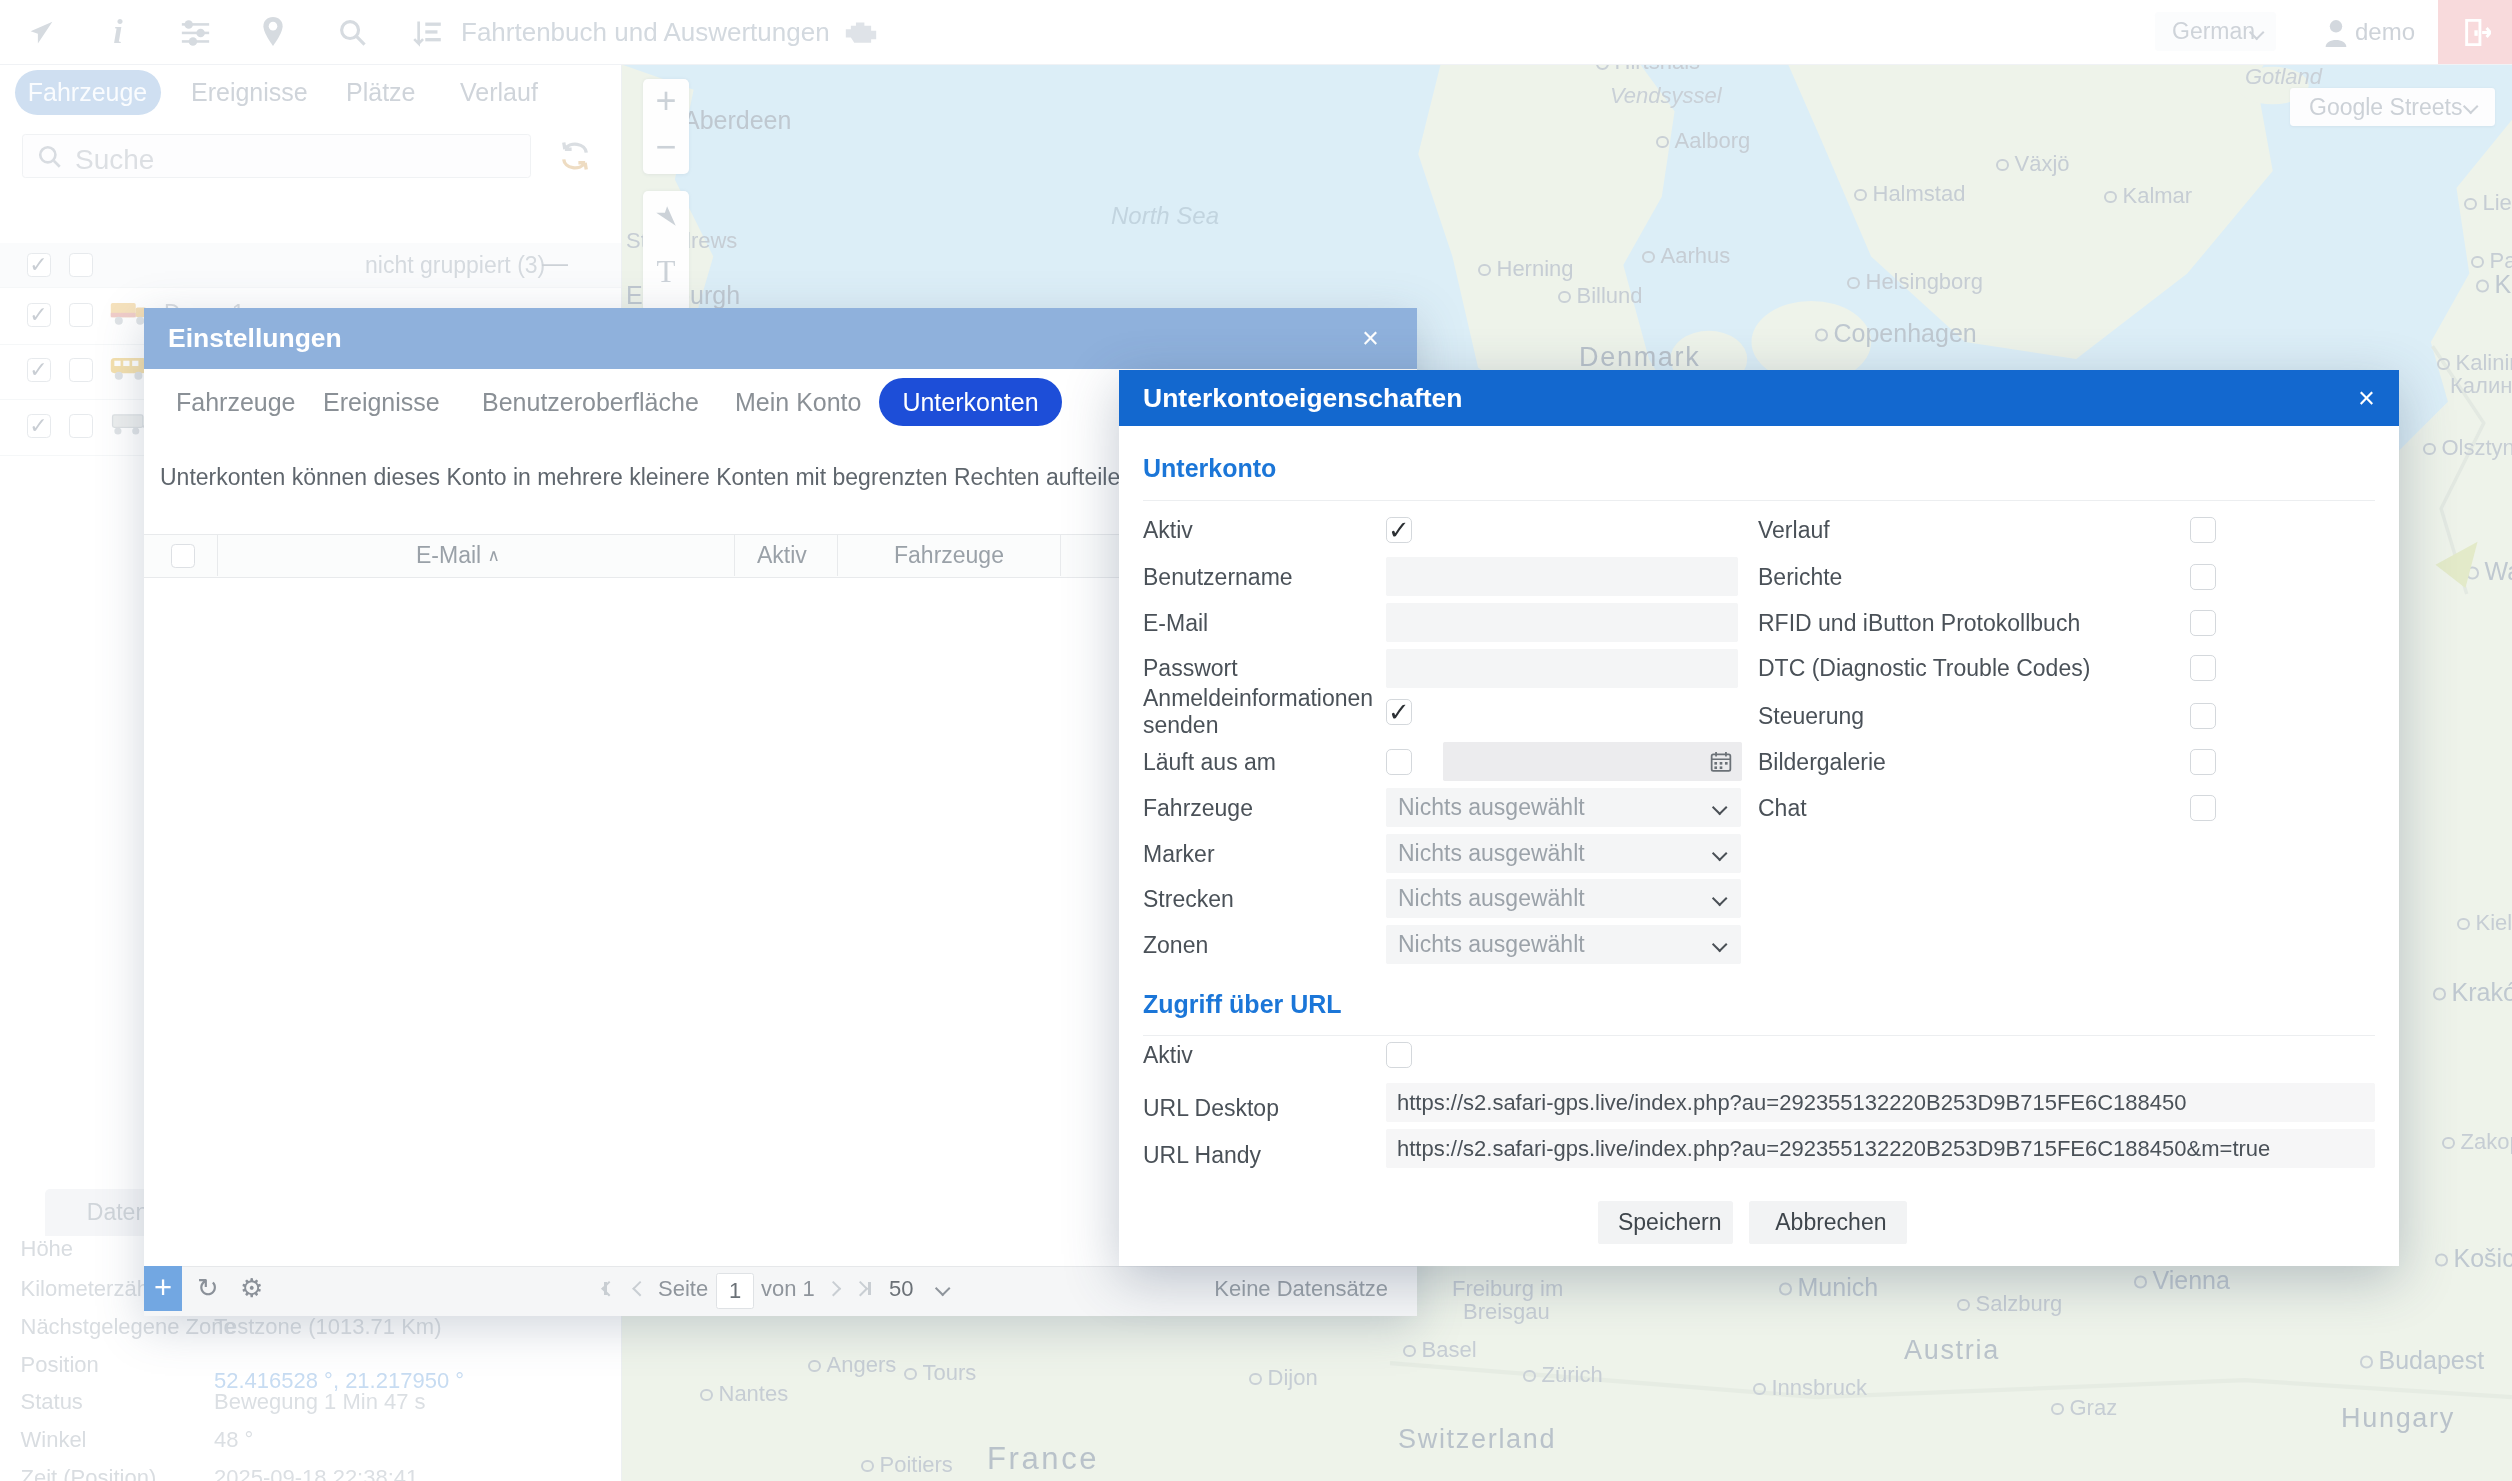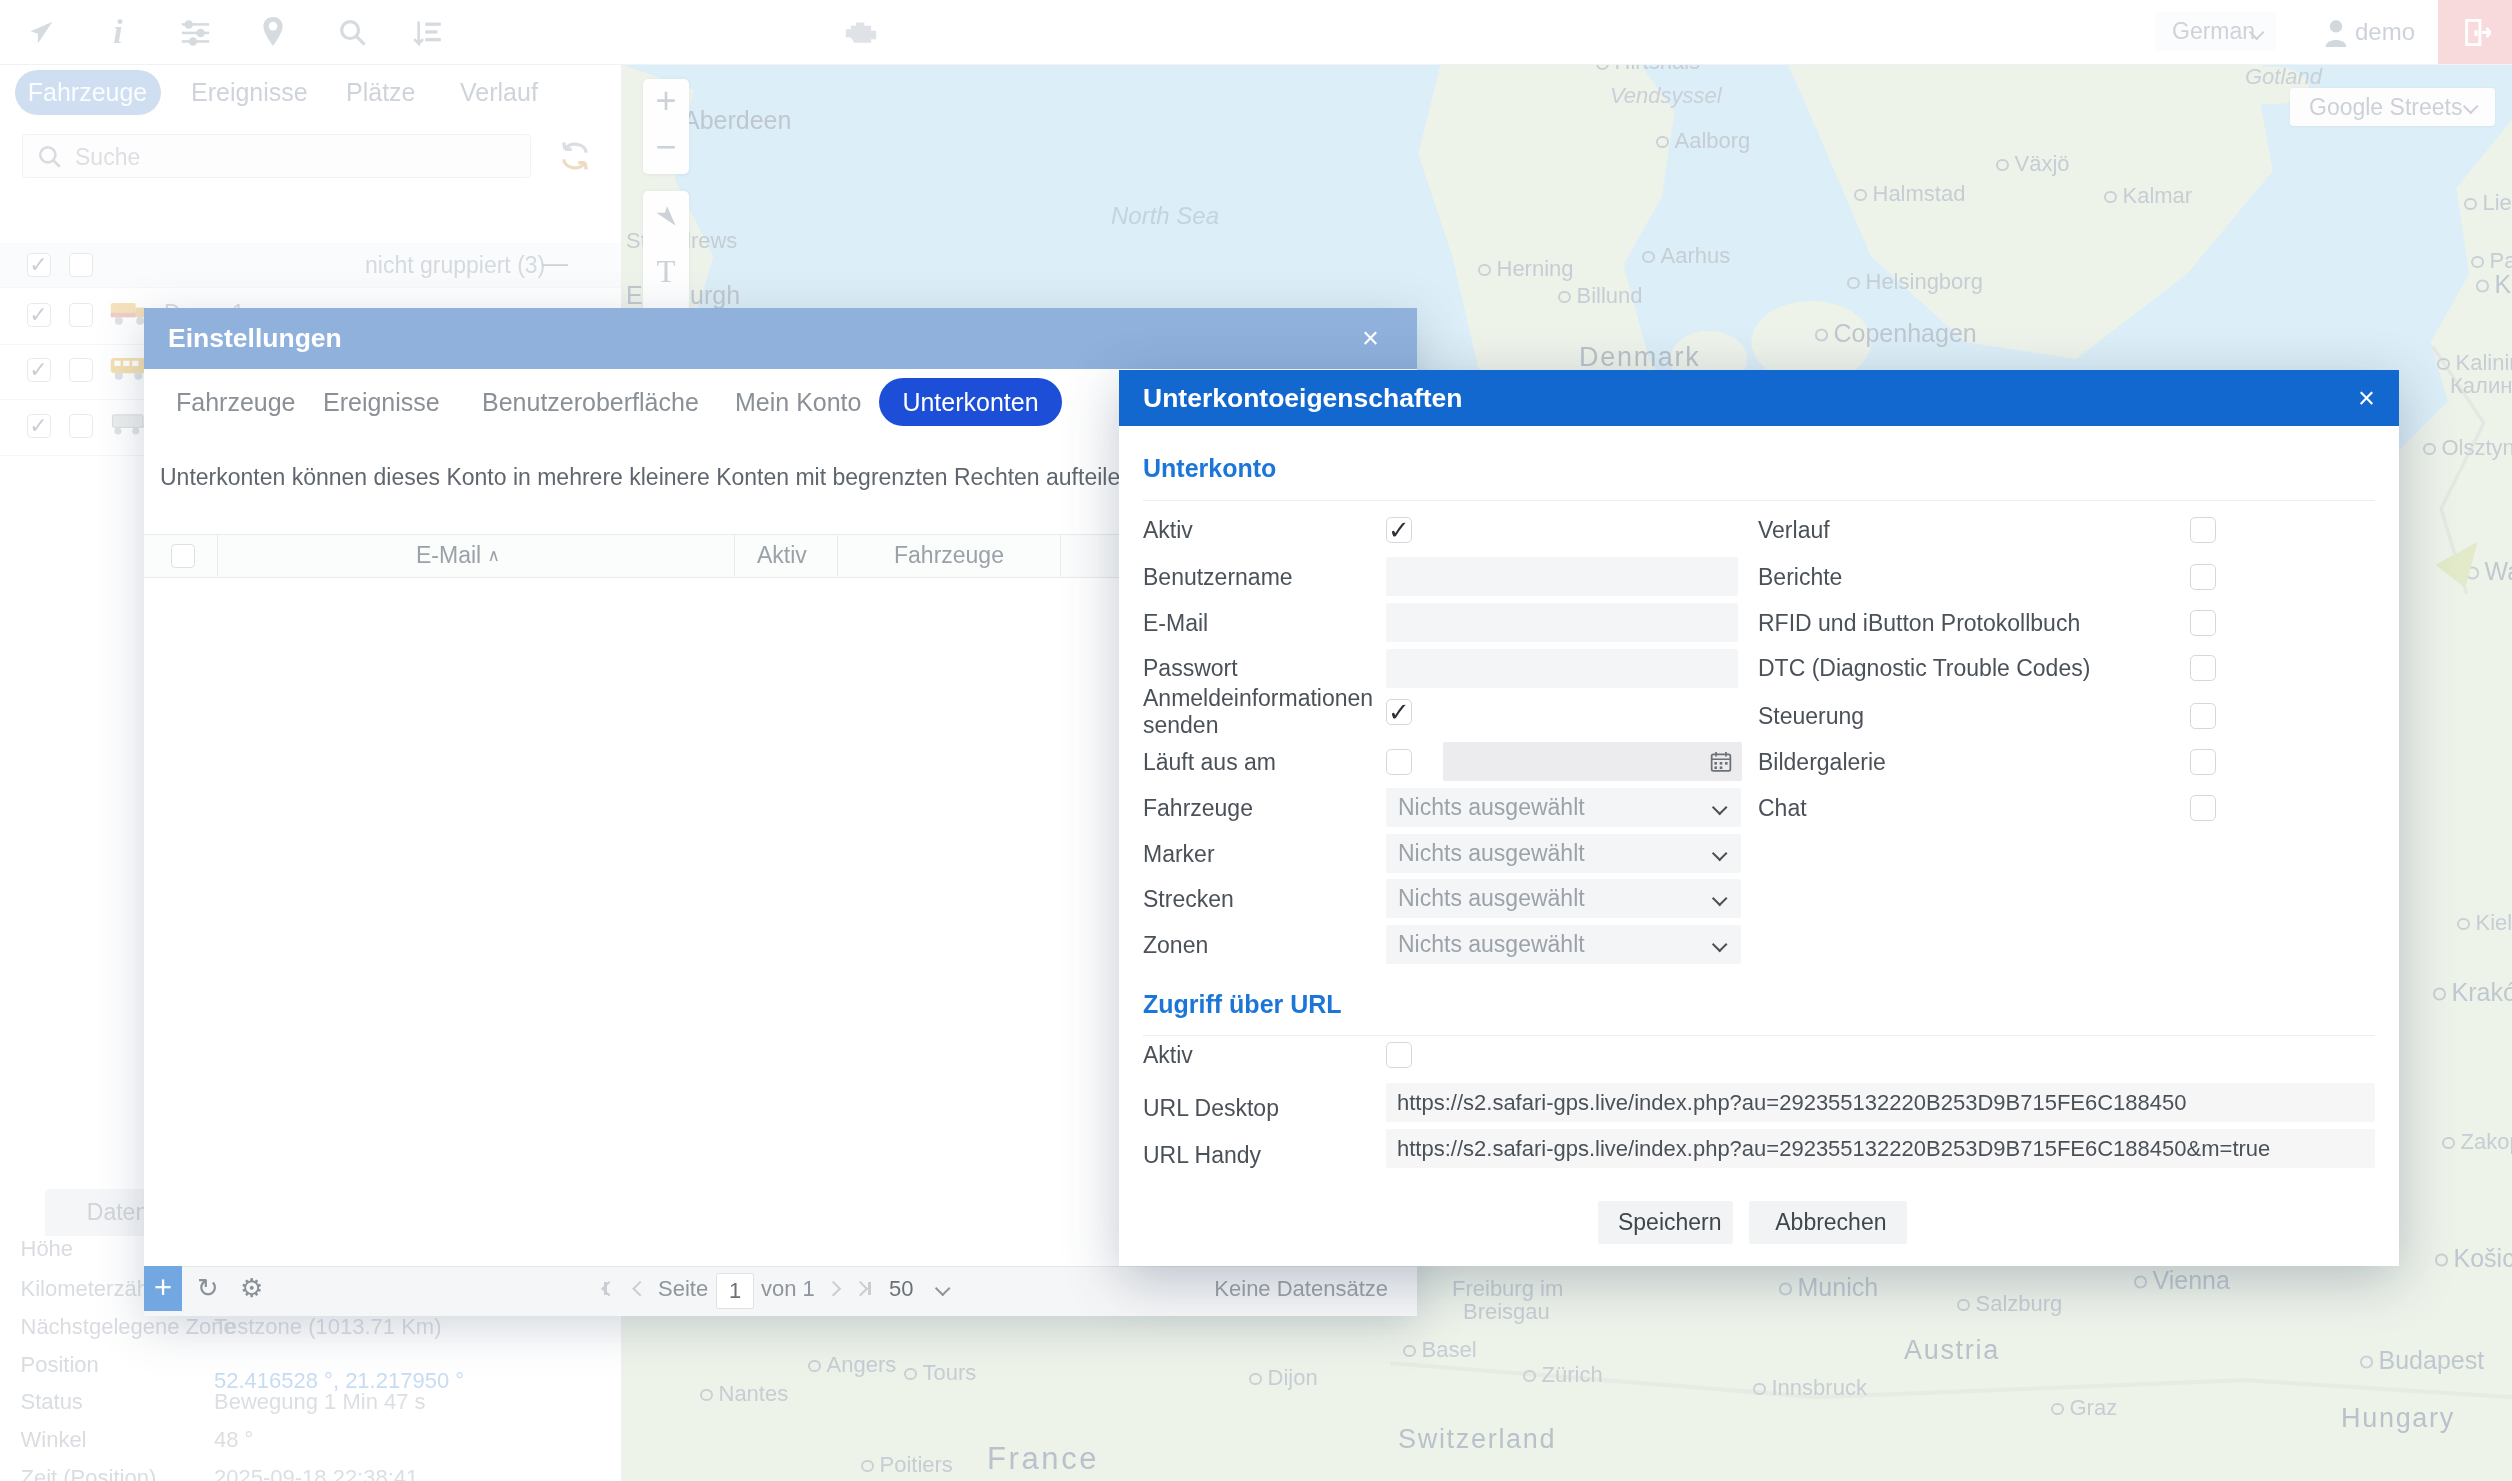--- a/index.html
+++ b/index.html
@@ -35,21 +35,21 @@
   #lang-box{left:2155px;top:12px;width:121px;height:39px;background:#fbfcfd;border-radius:3.4px;color:#ced3d9;
     font-size:23px;line-height:39px;padding-left:17px;box-sizing:border-box;}
   #user-name{left:2355px;line-height:64px;color:#ced3d9;font-size:24px;}
   #logout-btn{left:2438px;top:0;width:74px;height:64px;background:#f8dadc;display:flex;align-items:center;justify-content:center;}
 
   
   #left-panel{left:0;top:64px;width:621px;height:1418px;background:#ffffff;z-index:3;border-right:0.9px solid #edf0f2;}
   .lp-tab{position:absolute;top:6px;height:45px;line-height:45px;font-size:25px;color:#cfd4da;}
   #lp-tab-active{left:14.5px;width:146px;background:#cfdff1;border-radius:854px;color:#fafcfe;text-align:center;}
   #lp-search{left:22px;top:70px;width:509px;height:44px;background:#fdfdfe;border:0.9px solid #f0f2f4;border-radius:3.4px;box-sizing:border-box;}
-  #lp-search input{border:none;outline:none;background:transparent;font-size:23px;color:#c9ced4;width:376px;
+  #lp-search input{border:none;outline:none;background:transparent;font-size:28px;color:#c9ced4;width:376px;
     margin:7.7px 0 0 50px;font-family:inherit;}
   #lp-search input::placeholder{color:#dcdfe3;}
   #lp-list-head{left:0;top:132px;width:621px;height:42px;background:#fafbfc;border-top:0.9px solid #f0f2f4;border-bottom:0.9px solid #f0f2f4;}
   .cbx{position:absolute;width:24px;height:24px;border:1.7px solid #e7eaed;border-radius:4.3px;background:#fff;
     display:flex;align-items:center;justify-content:center;box-sizing:border-box;}
   .cbx .tick{display:none;font-style:normal;font-size:22px;line-height:1;color:#c9ced4;font-family:"DejaVu Sans",sans-serif;}
   .cbx.on .tick{display:block;}
   .lp-row{position:absolute;left:0;width:621px;border-bottom:0.9px solid #f5f7f8;}
   .lp-name{position:absolute;font-size:23px;color:#d8dce1;white-space:nowrap;}
   #lp-group{background:#fafbfc;}
@@ -223,20 +223,21 @@
         </svg>
     </span>
     <span class="tb-icon" style="left:403px;width:48px;">
       <svg width="31" height="31" viewBox="0 0 28 28">
         <path d="M6 4 L6 24 L2 20 M6 24 L10 20" stroke="#d6dbe0" stroke-width="2.4" fill="none"></path>
         <rect x="12" y="5" width="14" height="3" fill="#d6dbe0"></rect>
           <rect x="12" y="12" width="11" height="3" fill="#d6dbe0"></rect>
           <rect x="12" y="19" width="14" height="3" fill="#d6dbe0"></rect>
       </svg>
     </span>
+    <span id="tb-title" class="abs">Fahrtenbuch und Auswertungen</span>
     <span class="tb-icon" style="left:837px;width:48px;">
       <svg width="34" height="27" viewBox="0 0 40 32">
         <path d="M8 8 L14 8 L14 4 L24 4 L24 8 L32 8 L32 14 L38 14 L38 24 L32 24 L32 28 L12 28 L8 22 L2 22 L2 12 L8 12 Z" fill="#dfe3e8"></path>
       </svg>
     </span>
     <div id="lang-box" class="abs">
       <span>German</span>
       <span class="chev" style="position:absolute;right:13.7px;top:14.5px;color:#ced3d9;"></span>
     </div>
     <span class="tb-icon" style="left:2317px;width:38px;">

